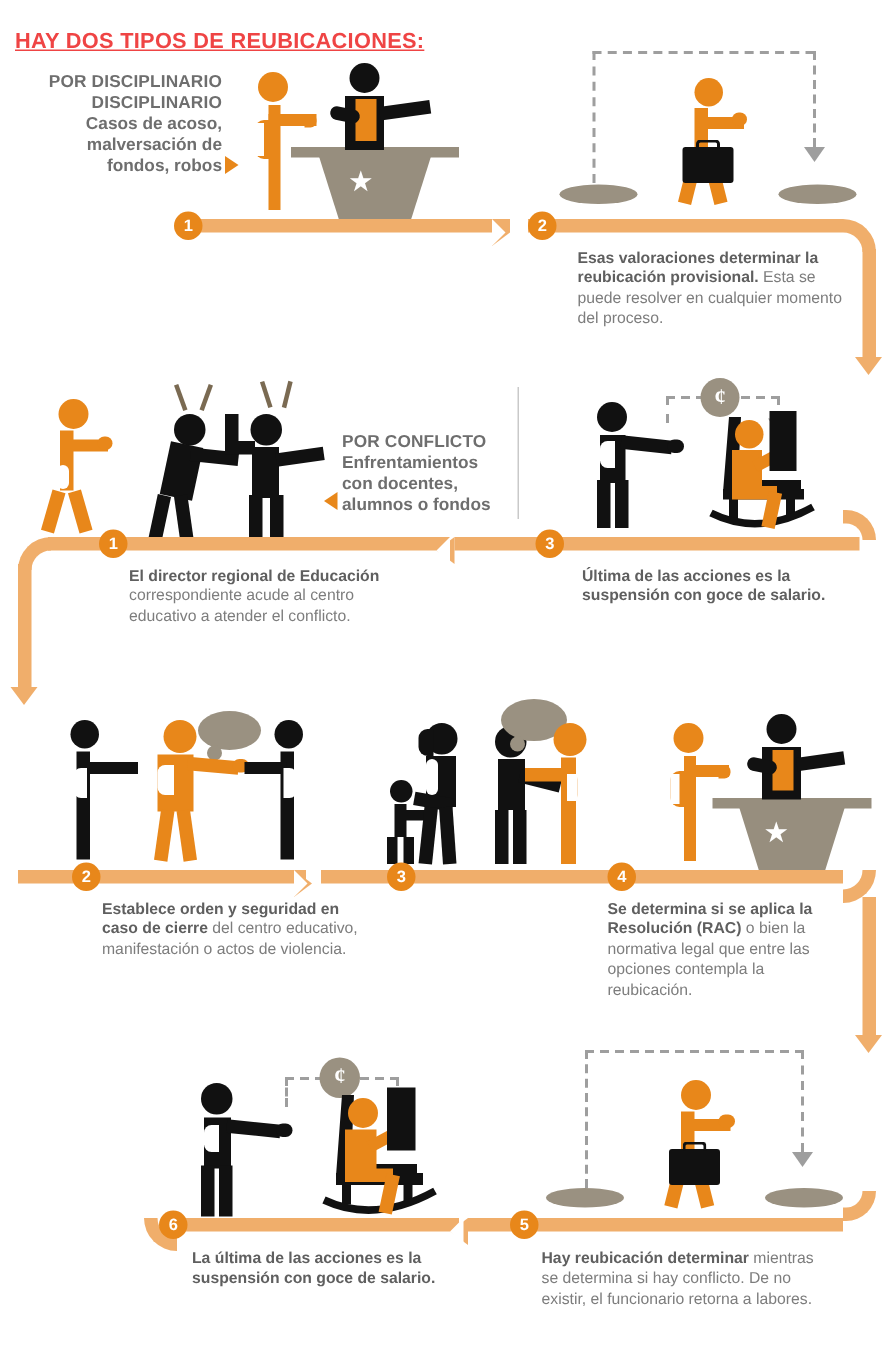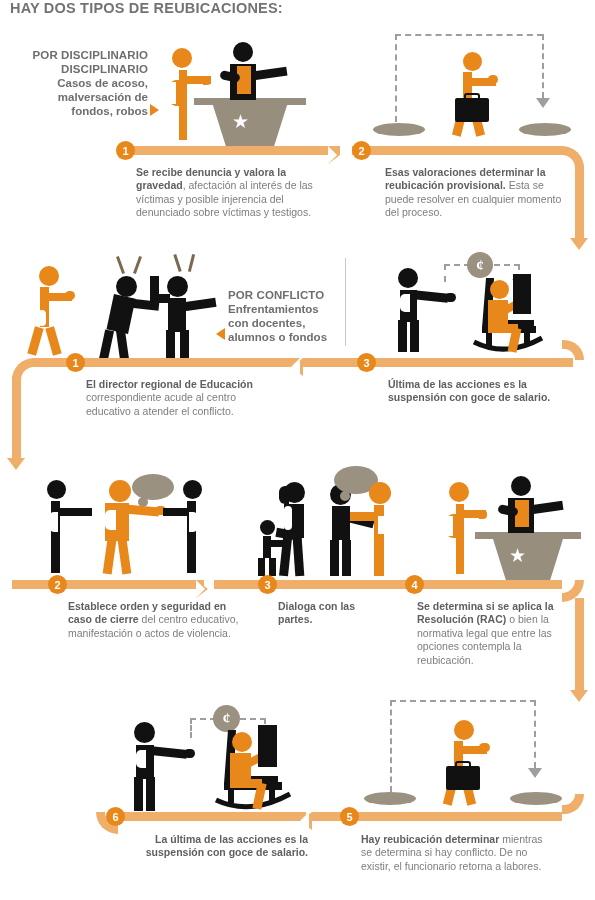--- a/index.html
+++ b/index.html
@@ -8,23 +8,24 @@
     font-family: "Liberation Sans", sans-serif;
     background: #ffffff;
     position: relative;
     overflow: hidden;
     color: #6b6b6b;
   }
   .stage { position: relative; width: 595px; height: 900px; }
 
   
   #page-title {
-    position: absolute; left: 10px; top: 0;
+    position: absolute; left: 10px; top: 20px;
     font-size: 14.5px; font-weight: bold; letter-spacing: .2px;
-    color: #737373;
+    color: #ef4444;
+    text-decoration: underline;
   }
 
   
   .intro-label { position: absolute; text-align: right; line-height: 1.22; }
   .intro-head { font-size: 11.5px; font-weight: bold; color: #6e6e6e; letter-spacing: .1px; }
   .intro-sub  { font-size: 11.5px; font-weight: bold; color: #6e6e6e; }
 
   .tri-right {
     position: absolute; width: 0; height: 0;
     border-top: 6px solid transparent; border-bottom: 6px solid transparent;
@@ -184,23 +185,20 @@
   <div class="rail rail-h" style="left:352px; top:146px; width:210px;"></div>
   <div class="corner tr" style="left:562px; top:146px; width:22px; height:22px;">
       <i></i>
     </div>
   <div class="rail rail-v" style="left:575px; top:166px; height:74px;"></div>
   <div class="arrow-d" style="left:570px; top:238px;"></div>
 
   <div class="badge" style="left:116px; top:141px;">1</div>
   <div class="badge" style="left:352px; top:141px;">2</div>
 
-  <div class="step-text" style="left:136px; top:166px; width:192px;">
-    <b>Se recibe denuncia y  valora la gravedad</b><span>,  afectación al interés de las víctimas y posible injerencia del denunciado sobre víctimas y testigos.</span>
-  </div>
   <div class="step-text" style="left:385px; top:166px; width:180px;">
     <b>Esas valoraciones determinar la reubicación provisional.</b><span> Esta se puede resolver en cualquier momento del proceso.</span>
   </div>
 
   <div class="scene" style="left:22px; top:258px; width:200px; height:110px;">
     <div class="fig">
       <div class="head o" style="left:17px; top:8px; width:20px; height:20px;"></div>
       <div class="body o" style="left:18px; top:29px; width:9px; height:40px;"></div>
       <div class="limb o" style="left:25px; top:35px; width:25px; height:8px;"></div>
       <div class="limb o" style="left:43px; top:33px; width:10px; height:9px; border-radius:5px;"></div>
@@ -387,24 +385,21 @@
   <div class="rail rail-v" style="left:575px; top:598px; height:94px;"></div>
   <div class="arrow-d" style="left:570px; top:690px;"></div>
 
   <div class="badge" style="left:48px; top:575px;">2</div>
   <div class="badge" style="left:258px; top:575px;">3</div>
   <div class="badge" style="left:405px; top:575px;">4</div>
 
   <div class="step-text" style="left:68px; top:600px; width:178px;">
     <b>Establece orden y seguridad en caso de cierre</b><span> del centro educativo, manifestación  o actos de violencia.</span>
   </div>
-  <div class="step-text" style="left:278px; top:600px; width:110px;">
-    <b>Dialoga con las partes.</b><span></span>
-  </div>
-  <div class="step-text" style="left:417px; top:600px; width:140px;">
+  <div class="step-text" style="left:405px; top:600px; width:140px;">
     <b>Se determina si se aplica la Resolución (RAC)</b><span> o bien la normativa legal que entre las opciones contempla la reubicación.</span>
   </div>
 
   <div class="scene" style="left:122px; top:700px; width:170px; height:120px;">
     <div class="dash-h" style="left:68px; top:18px; width:76px;"></div>
     <div class="dash-v" style="left:68px; top:18px; height:20px;"></div>
     <div class="dash-v" style="left:142px; top:18px; height:16px;"></div>
     <div class="gray-arrow-d" style="left:136px; top:33px;"></div>
     <div class="coin" style="left:91px; top:5px; width:27px; height:27px;">¢</div>
     <div class="fig">
@@ -460,20 +455,20 @@
   <div class="notch-r" style="left:300px; top:812px;"></div>
   <div class="arrow-l" style="left:300px; top:812px;"></div>
   <div class="rail rail-h" style="left:312px; top:812px; width:250px;"></div>
   <div class="corner br" style="left:562px; top:794px; width:22px; height:20px;">
       <i></i>
     </div>
 
   <div class="badge" style="left:106px; top:807px;">6</div>
   <div class="badge" style="left:340px; top:807px;">5</div>
 
-  <div class="step-text" style="left:128px; top:833px; width:180px;text-align:right;">
+  <div class="step-text" style="left:128px; top:833px; width:180px;">
     <b>La última de las acciones es la suspensión con goce de salario.</b><span></span>
   </div>
   <div class="step-text" style="left:361px; top:833px; width:182px;">
     <b>Hay reubicación determinar</b><span> mientras se determina si hay conflicto. De no existir, el funcionario retorna a labores.</span>
   </div>
 
 </div>
 
 </body></html>

